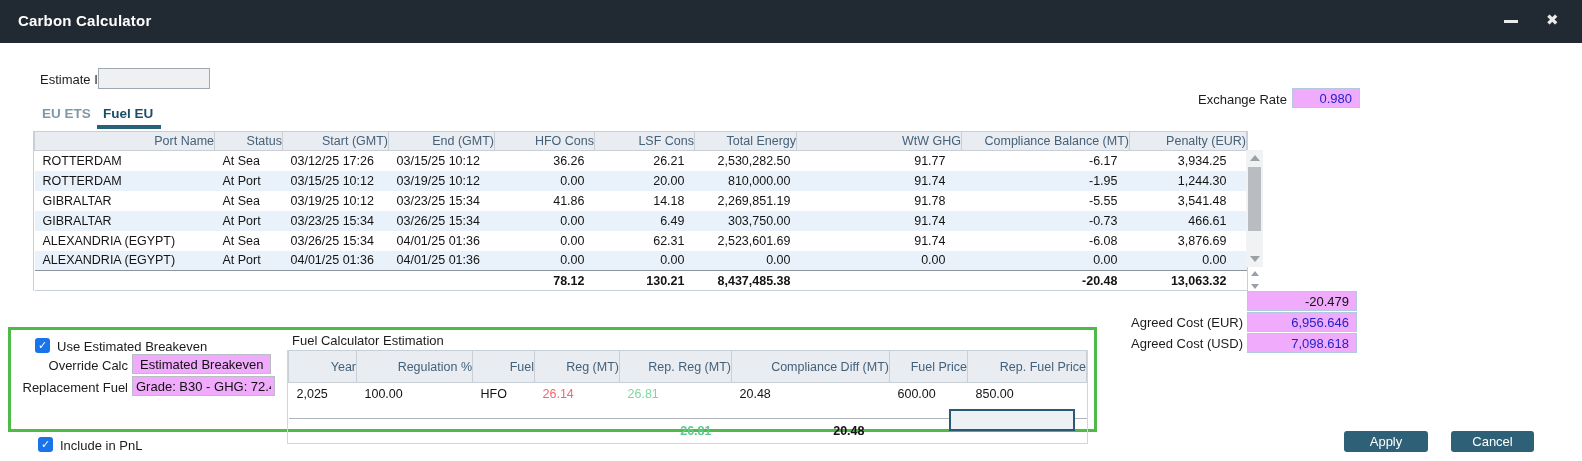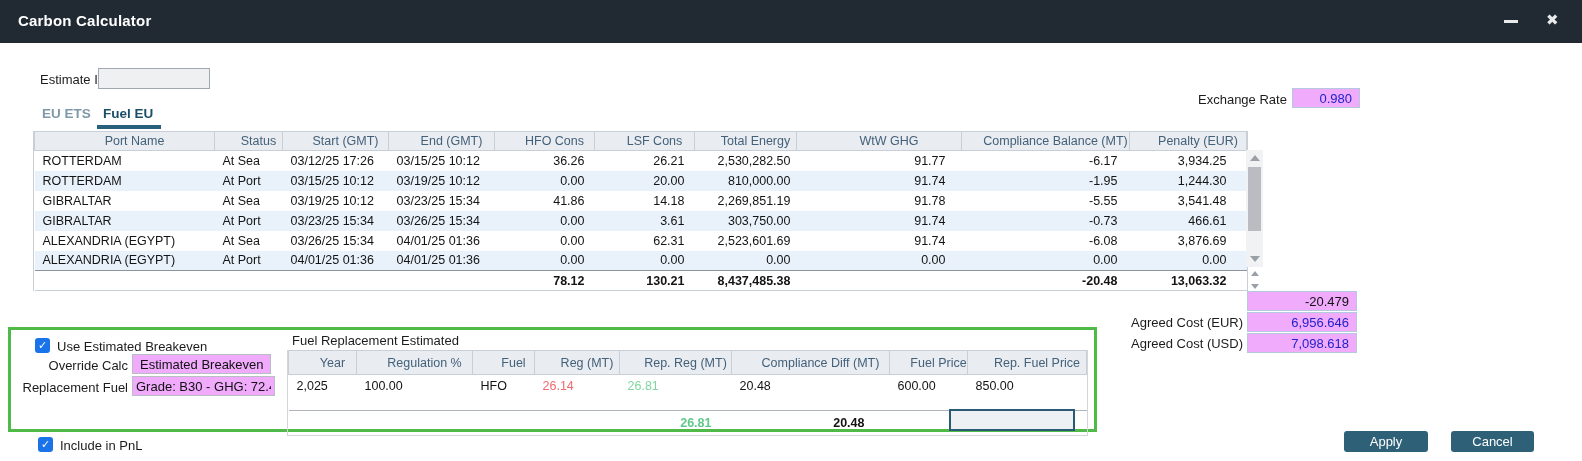--- a/index.html
+++ b/index.html
@@ -28,21 +28,21 @@
   input.black{color:#111}
 
   
   .tab{position:absolute;top:106px;font-size:13.5px;font-weight:bold;cursor:pointer}
   .tab.inactive{color:var(--tab-inactive)}
   .tab.active{color:var(--tab-active)}
   .tab-underline{position:absolute;left:97px;top:125px;width:64px;height:4px;background:var(--tab-underline)}
 
   
   table.grid{border-collapse:collapse;table-layout:fixed;font-size:12.5px;color:#141414}
-  table.grid th{background:var(--hdr-bg);color:var(--hdr-txt);font-weight:normal;text-align:center;
+  table.grid th{background:var(--hdr-bg);color:var(--hdr-txt);font-weight:normal;text-align:right;
     padding:0 0 0 20px;height:19px;border:1px solid var(--grid-border);border-left:none;white-space:nowrap;overflow:hidden}
   table.grid th:first-child{border-left:1px solid var(--grid-border)}
   table.grid td{height:20px;padding:0 8px;white-space:nowrap;overflow:hidden}
   table.grid tbody tr:nth-child(even){background:var(--alt-row)}
   table.grid tfoot td{font-weight:bold;border-top:1px solid #8d949b;border-bottom:1px solid var(--grid-border)}
 
   #voyage-wrap{position:absolute;left:33px;top:131px;border-left:1px solid var(--grid-border);border-right:1px solid var(--grid-border)}
   #voyage-table{width:1212px}
   #voyage-table td:nth-child(n+3){text-align:right;padding-right:20px}
   #voyage-table td:nth-child(1),#voyage-table td:nth-child(2){text-align:left}
@@ -65,21 +65,21 @@
   
   .green-box{position:absolute;left:8px;top:327px;width:1089px;height:105px;border:3px solid var(--accent-green)}
 
   
   .chk{position:absolute;width:15px;height:15px;background:var(--chk);border-radius:3px;color:#fff;
     font-size:11px;font-weight:bold;display:flex;align-items:center;justify-content:center;cursor:pointer}
 
   
   #fuel-wrap{position:absolute;left:287px;top:350px;border:1px solid #d2d6da;border-top:none}
   #fuel-table{width:798px}
-  #fuel-table th{height:24px}
+  #fuel-table th{height:32px}
   #fuel-table tbody td{height:22px;text-align:left}
   #fuel-table tbody tr:nth-child(even){background:#fff}
   #fuel-table tbody td:nth-child(3){text-align:left}
   #fuel-table tbody td:nth-child(2){padding-right:26px}
   #fuel-table tbody td:nth-child(4){color:var(--red-val);padding-right:18px}
   #fuel-table tbody td:nth-child(5){color:var(--green-val);padding-right:20px}
   #fuel-table tbody td:nth-child(6){padding-right:25px}
   #fuel-table tr.spacer td{height:14px;border:none;background:#fff}
   #fuel-table tfoot td{height:24px;text-align:right;border-top:1px solid #aeb4ba;border-bottom:none}
   #fuel-table tfoot td:nth-child(5){color:var(--green-bold);padding-right:20px}
@@ -179,21 +179,21 @@
             <td>91.78</td>
             <td>-5.55</td>
             <td>3,541.48</td>
           </tr>
           <tr>
             <td>GIBRALTAR</td>
             <td>At Port</td>
             <td>03/23/25 15:34</td>
             <td>03/26/25 15:34</td>
             <td>0.00</td>
-            <td>3.61</td>
+            <td>6.49</td>
             <td>303,750.00</td>
             <td>91.74</td>
             <td>-0.73</td>
             <td>466.61</td>
           </tr>
           <tr>
             <td>ALEXANDRIA (EGYPT)</td>
             <td>At Sea</td>
             <td>03/26/25 15:34</td>
             <td>04/01/25 01:36</td>
@@ -260,21 +260,21 @@
     <span>✓</span>
   </div>
   <div class="lbl" style="left:57px;top:339px">Use Estimated Breakeven</div>
 
   <div class="lbl r" style="left:28px;top:358px;width:100px">Override Calc</div>
   <input class="valbox black" style="left: 132px; top: 354px; width: 139px; text-align: center; border-color: rgb(185, 190, 196);" value="Estimated Breakeven">
 
   <div class="lbl r" style="left:18px;top:380px;width:110px">Replacement Fuel</div>
   <input class="valbox black" style="left: 132px; top: 376px; width: 143px; text-align: center; padding: 0px 3px; border-color: rgb(185, 190, 196);" value="Grade: B30 - GHG: 72.46">
 
-  <div class="section-title">Fuel Replacement Estimated</div>
+  <div class="section-title">Fuel Calculator Estimation</div>
   <div id="fuel-wrap">
     <table class="grid" id="fuel-table">
       <colgroup>
         <col style="width:68px">
           <col style="width:116px">
           <col style="width:62px">
           <col style="width:85px">
         <col style="width:112px">
           <col style="width:158px">
           <col style="width:78px">

